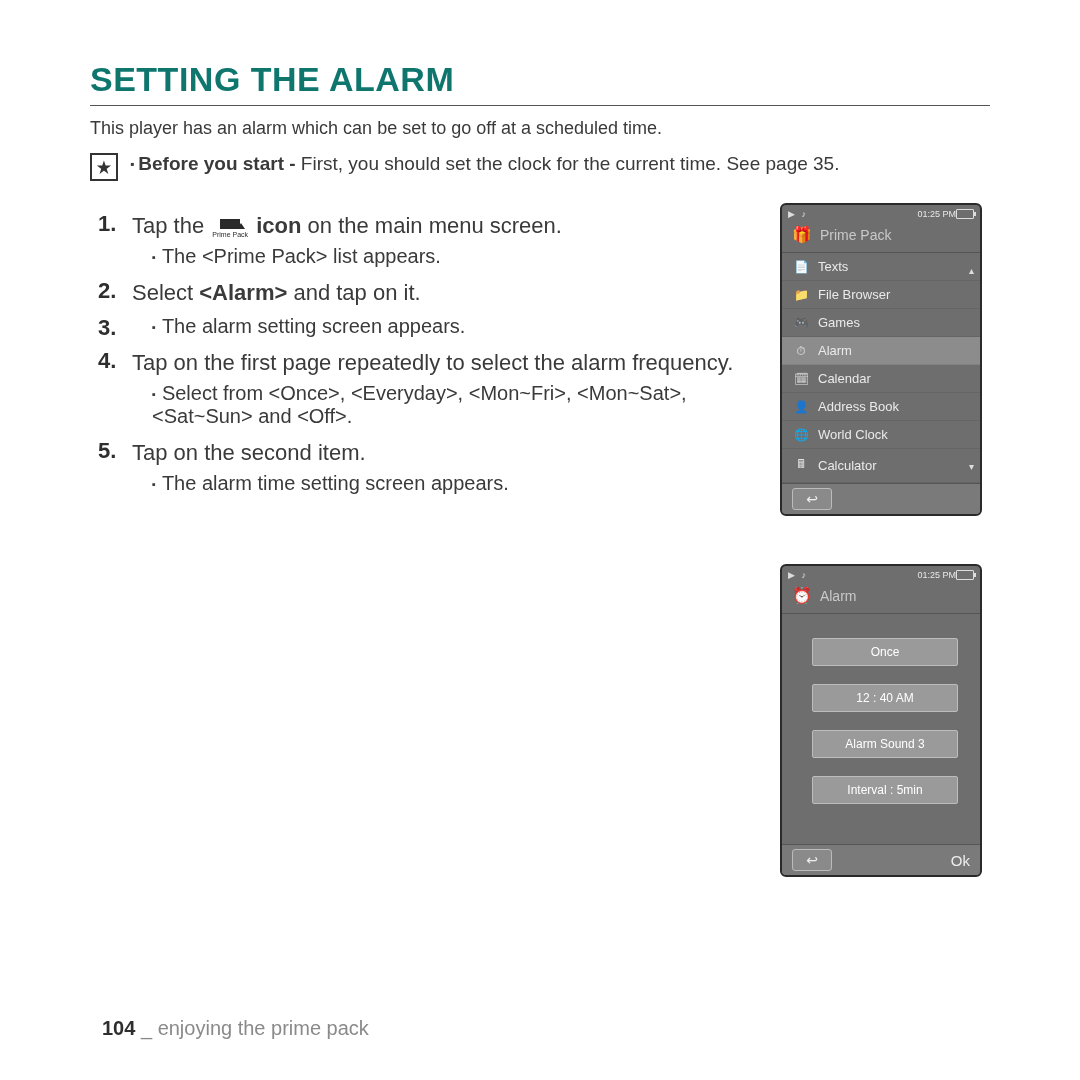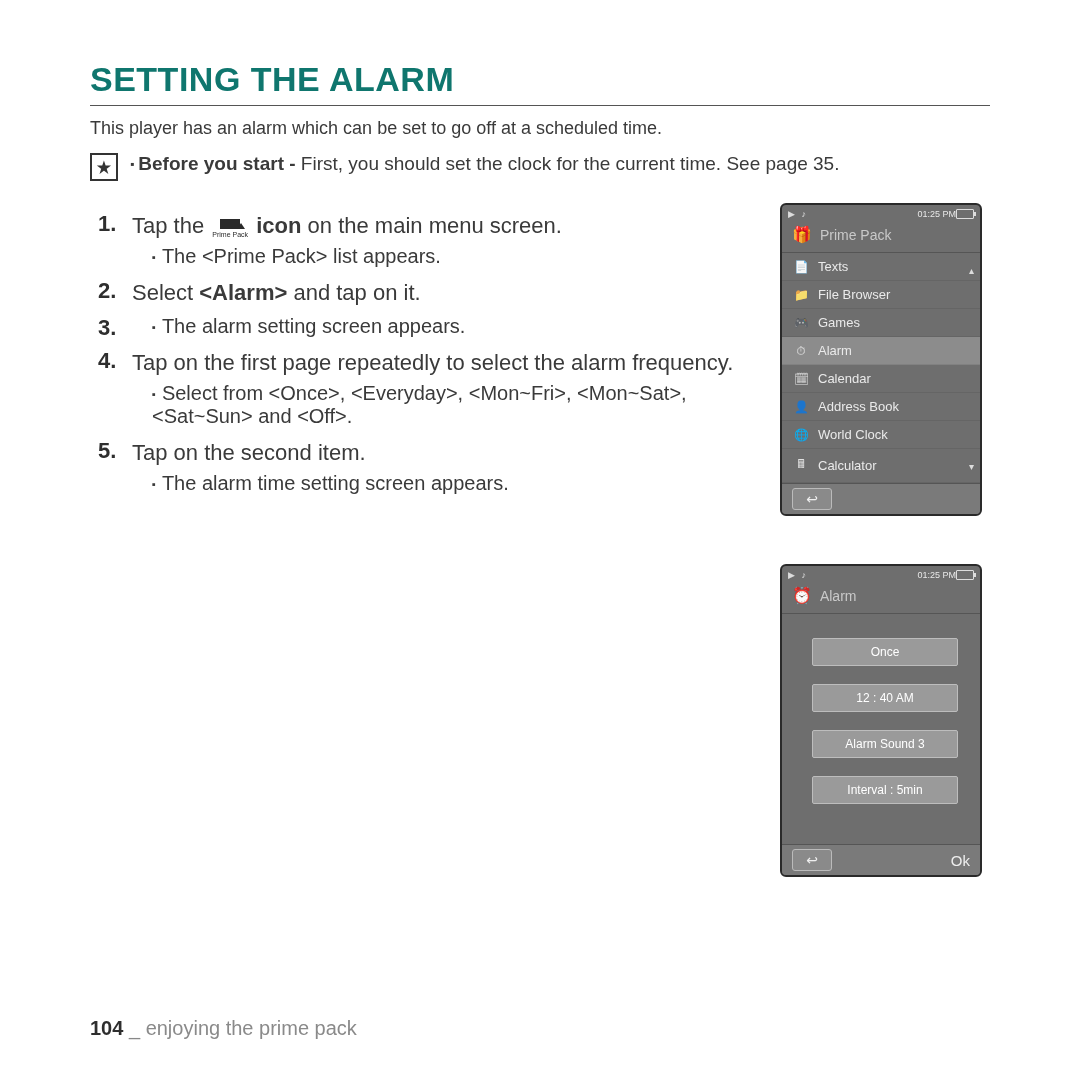--- a/index.html
+++ b/index.html
@@ -199,21 +199,21 @@
     border-radius:2px;
     background:#9a9a9a;
     color:#fff;
     font-size:12px;
     text-align:center;
     padding:6px 4px;
   }
 
   .footer {
     position:absolute;
-    left:90px;
+    left:102px;
     bottom:40px;
     font-size:20px;
     color:#444;
   }
   .footer .pg { font-weight:bold; color:#2e2e2e; }
   .footer .sep { color:#888; }
   .footer .sec { color:#8a8a8a; }
 </style>
 </head>
 <body>

